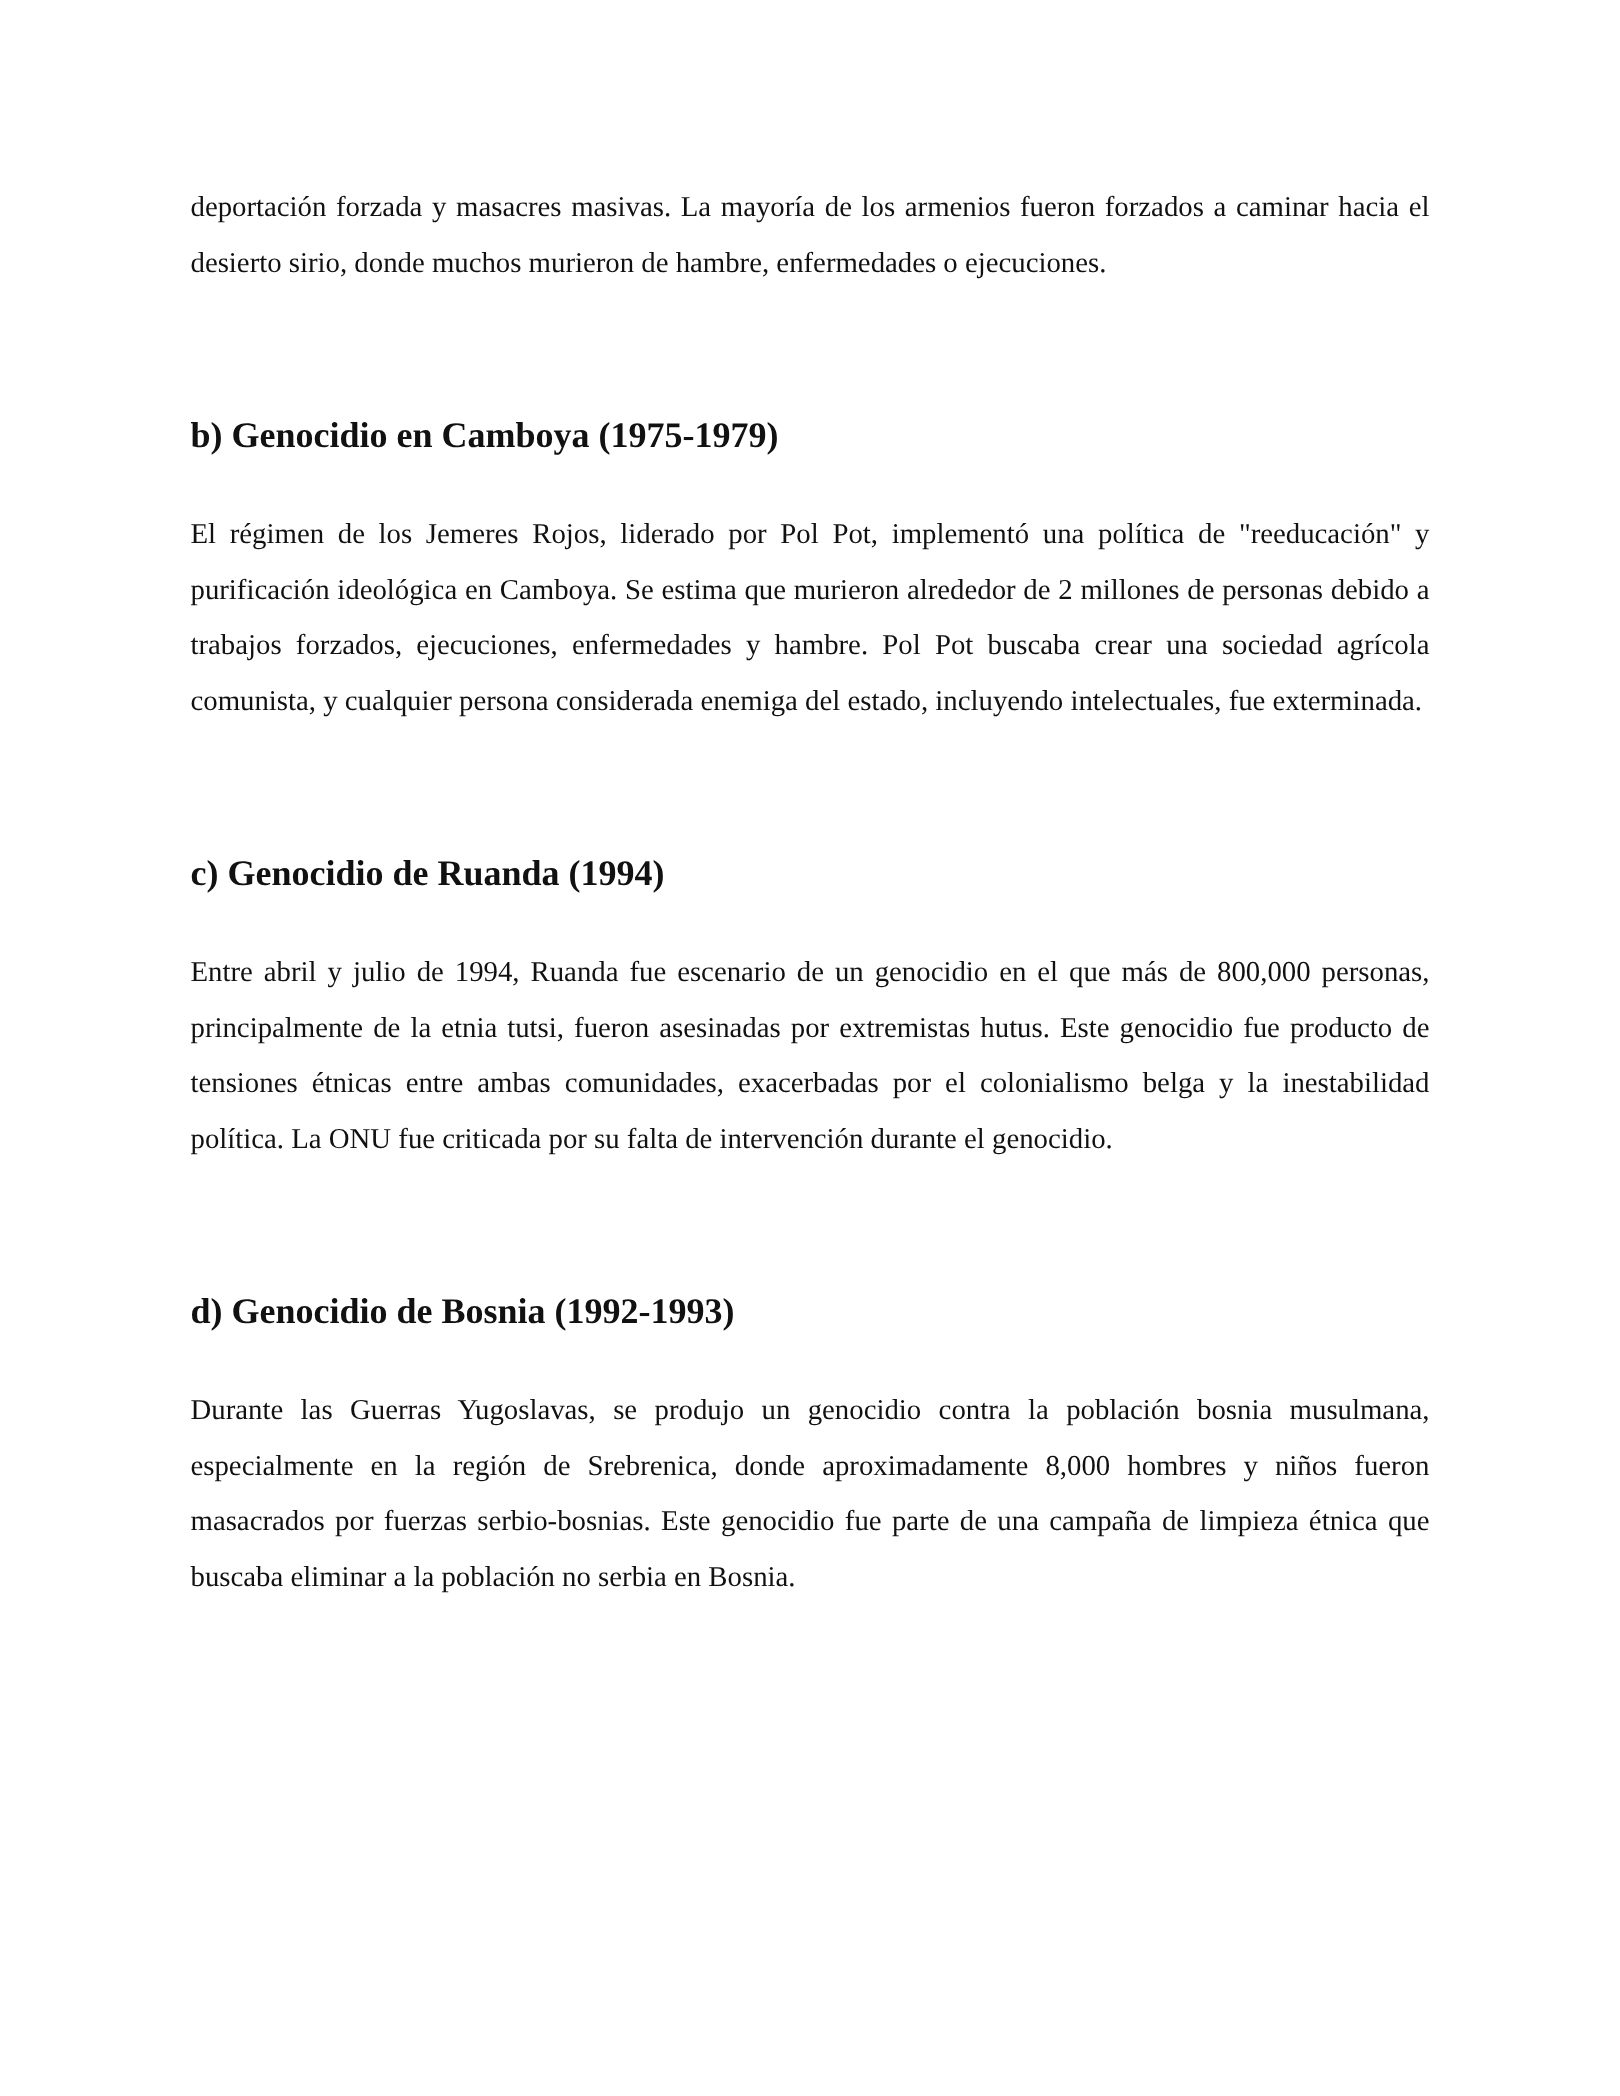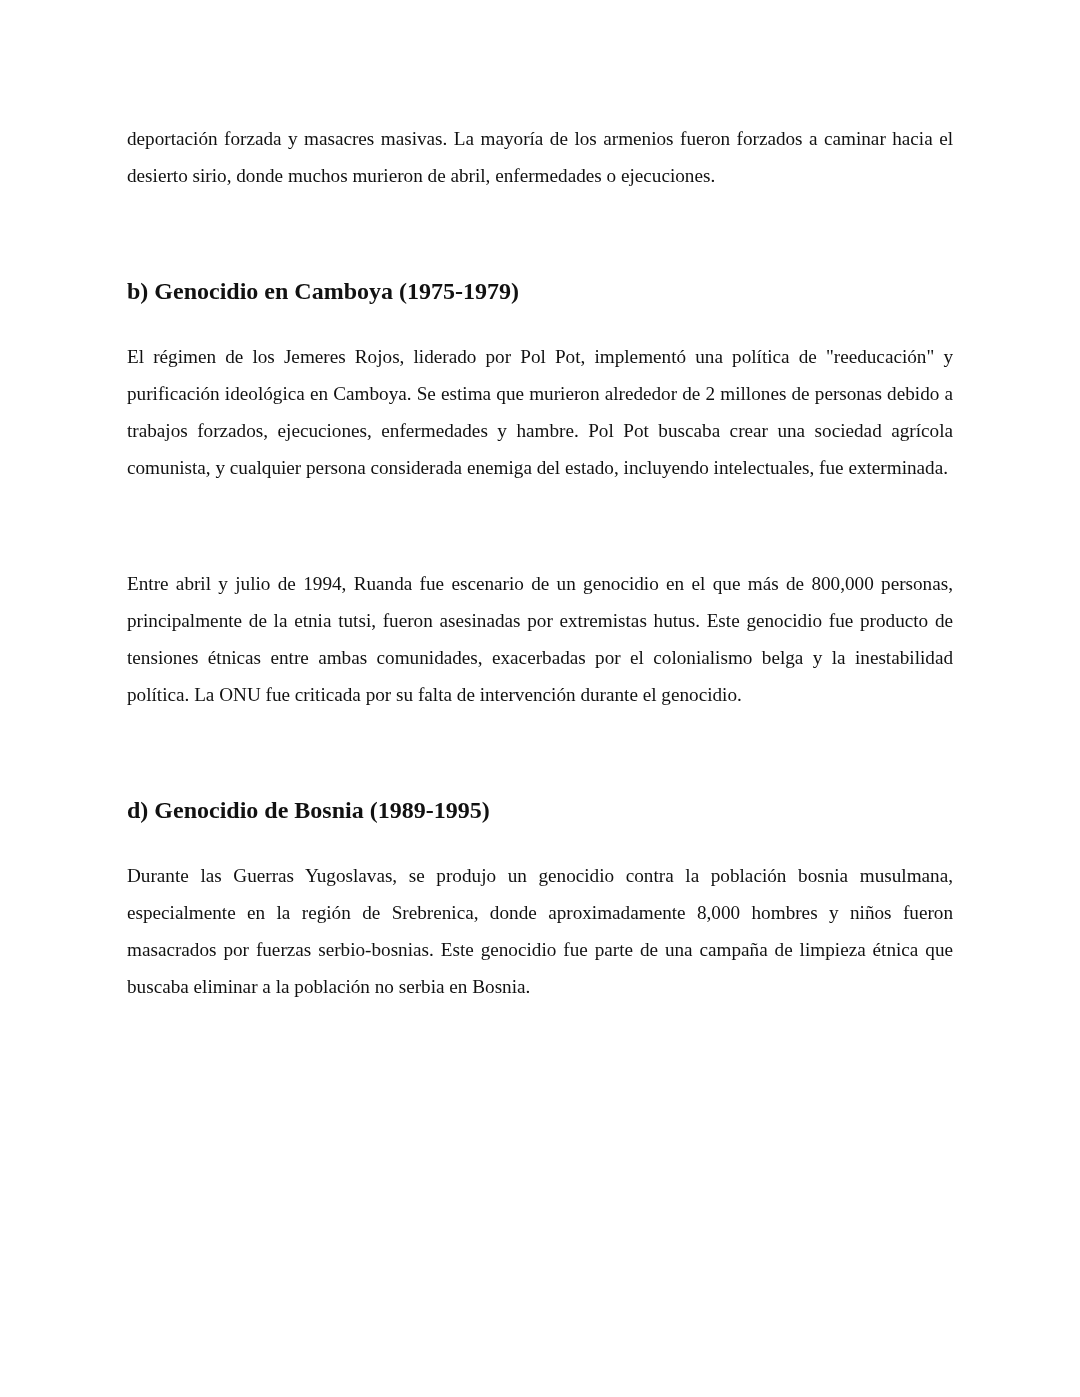--- a/index.html
+++ b/index.html
@@ -37,28 +37,29 @@
       margin: 0;
     }
     .intro { margin-bottom: 79px; }
     .section-heading { margin-bottom: 28px; }
     .section-body { margin-bottom: 79px; }
   </style>
 </head>
 <body>
 
 <div class="page">
-  <p class="para last-left intro">deportación forzada y masacres masivas. La mayoría de los armenios fueron forzados a caminar hacia el desierto sirio, donde muchos murieron de abril, enfermedades o ejecuciones.</p>
+  <p class="para last-left intro">deportación forzada y masacres masivas. La mayoría de los armenios fueron forzados a caminar hacia el desierto sirio, donde muchos murieron de hambre, enfermedades o ejecuciones.</p>
 
   <div>
     <h2 class="heading section-heading">b) Genocidio en Camboya (1975-1979)</h2>
     <p class="para last-left section-body">El régimen de los Jemeres Rojos, liderado por Pol Pot, implementó una política de "reeducación" y purificación ideológica en Camboya. Se estima que murieron alrededor de 2 millones de personas debido a trabajos forzados, ejecuciones, enfermedades y hambre. Pol Pot buscaba crear una sociedad agrícola comunista, y cualquier persona considerada enemiga del estado, incluyendo intelectuales, fue exterminada.</p>
   </div>
 
   <div>
+    <h2 class="heading section-heading">c) Genocidio de Ruanda (1994)</h2>
     <p class="para last-left section-body">Entre abril y julio de 1994, Ruanda fue escenario de un genocidio en el que más de 800,000 personas, principalmente de la etnia tutsi, fueron asesinadas por extremistas hutus. Este genocidio fue producto de tensiones étnicas entre ambas comunidades, exacerbadas por el colonialismo belga y la inestabilidad política. La ONU fue criticada por su falta de intervención durante el genocidio.</p>
   </div>
 
   <div>
-    <h2 class="heading section-heading">d) Genocidio de Bosnia (1989-1995)</h2>
+    <h2 class="heading section-heading">d) Genocidio de Bosnia (1992-1993)</h2>
     <p class="para last-left">Durante las Guerras Yugoslavas, se produjo un genocidio contra la población bosnia musulmana, especialmente en la región de Srebrenica, donde aproximadamente 8,000 hombres y niños fueron masacrados por fuerzas serbio-bosnias. Este genocidio fue parte de una campaña de limpieza étnica que buscaba eliminar a la población no serbia en Bosnia.</p>
   </div>
 </div>
 
 </body></html>

